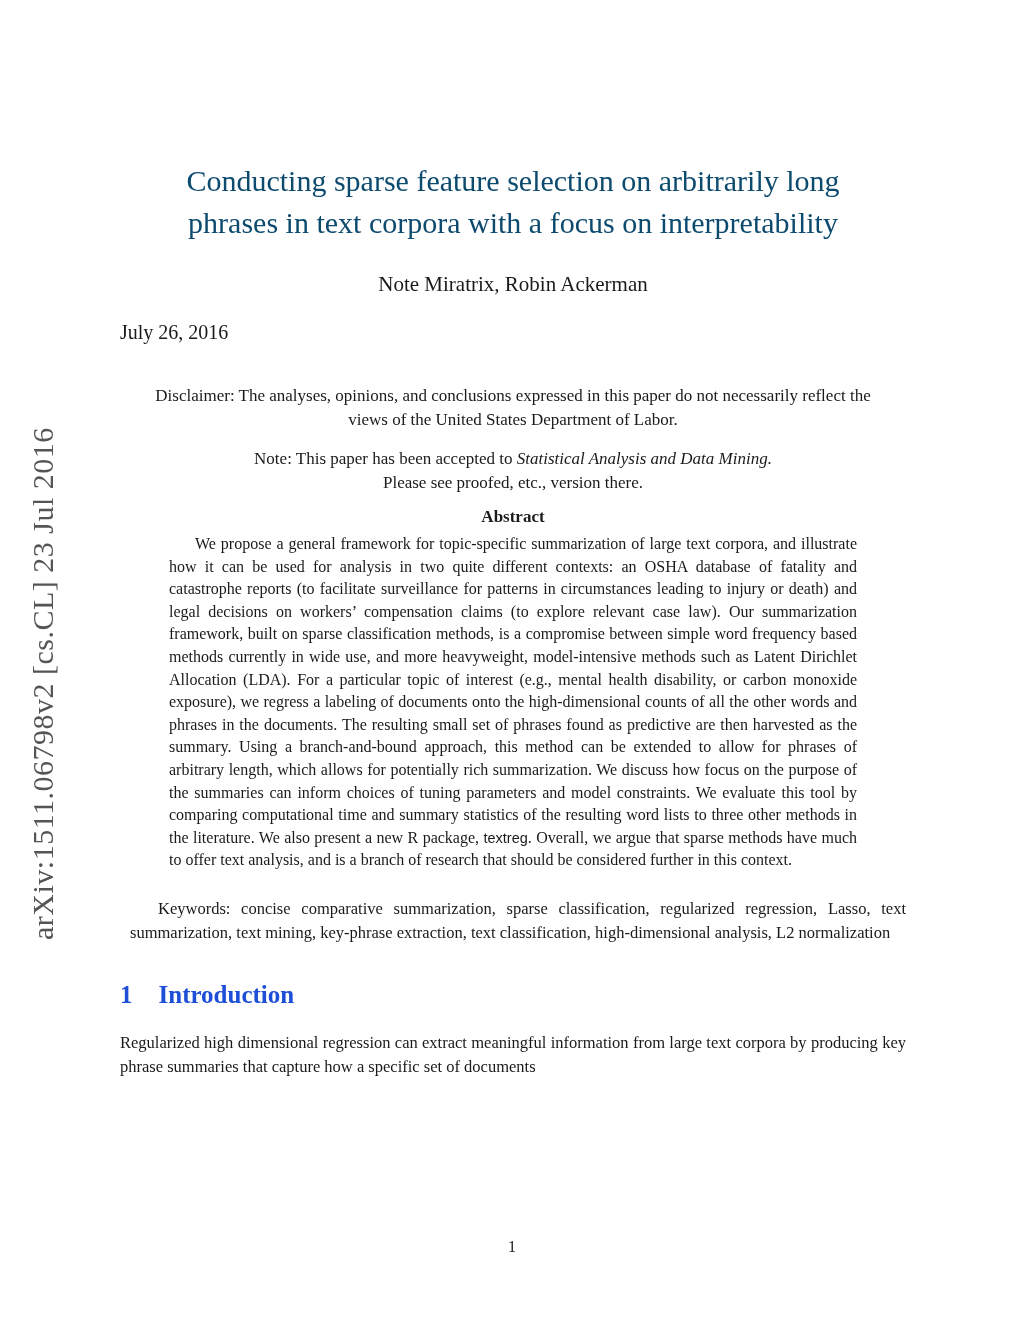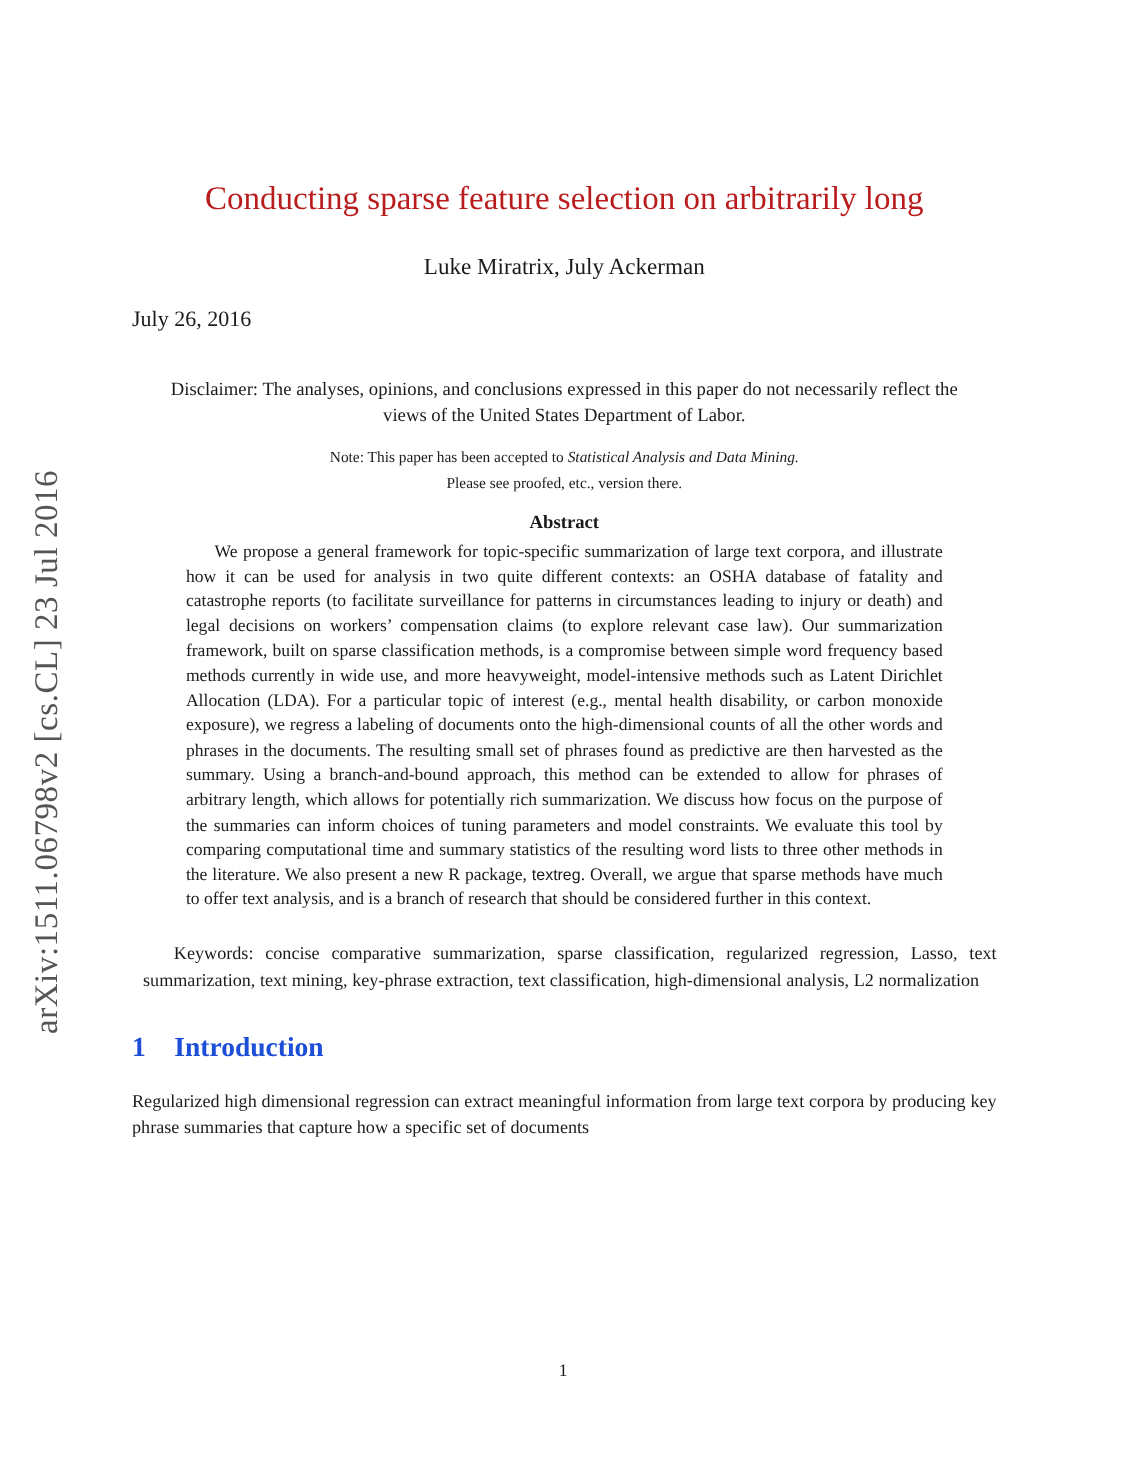--- a/index.html
+++ b/index.html
@@ -31,21 +31,21 @@
     top: 0;
     width: 786px;
   }
   .title {
     margin: 0;
     padding-top: 160px;
     text-align: center;
     font-size: 30px;
     font-weight: 400;
     line-height: 42px;
-    color: #b91c1c;
+    color: #0c4a6e;
   }
   .authors {
     margin: 28px 0 0 0;
     text-align: center;
     font-size: 21px;
     line-height: 24px;
   }
   .date {
     margin: 24px 0 0 0;
     text-align: left;
@@ -56,21 +56,21 @@
     margin: 40px auto 0 auto;
     width: 720px;
     text-align: center;
     font-size: 17px;
     line-height: 24px;
   }
   .note {
     margin: 15px auto 0 auto;
     width: 720px;
     text-align: center;
-    font-size: 14px;
+    font-size: 17px;
     line-height: 24px;
   }
   .note .journal { font-style: italic; }
   .abstract-heading {
     margin: 12px 0 0 0;
     text-align: center;
     font-size: 17px;
     font-weight: 700;
   }
   .abstract-body {
@@ -116,23 +116,23 @@
 </style>
 </head>
 <body>
 
 <div class="page">
 
   <div class="arxiv-sidebar">arXiv:1511.06798v2  [cs.CL]  23 Jul 2016</div>
 
   <div class="content">
 
-    <h1 class="title"><span>Conducting sparse feature selection on arbitrarily long</span><br></h1>
+    <h1 class="title"><span>Conducting sparse feature selection on arbitrarily long</span><br><span>phrases in text corpora with a focus on interpretability</span></h1>
 
-    <div class="authors">Luke Miratrix, July Ackerman</div>
+    <div class="authors">Note Miratrix, Robin Ackerman</div>
 
     <div class="date">July 26, 2016</div>
 
     <div class="disclaimer">Disclaimer: The analyses, opinions, and conclusions expressed in this paper do not necessarily reflect the views of the United States Department of Labor.</div>
 
     <div class="note"><span>Note: This paper has been accepted to </span><span class="journal">Statistical Analysis and Data Mining.</span><br><span>Please see proofed, etc., version there.</span></div>
 
     <div class="abstract-heading">Abstract</div>
 
     <p class="abstract-body"><span>We propose a general framework for topic-specific summarization of large text corpora, and illustrate how it can be used for analysis in two quite different contexts: an OSHA database of fatality and catastrophe reports (to facilitate surveillance for patterns in circumstances leading to injury or death) and legal decisions on workers’ compensation claims (to explore relevant case law).  Our summarization framework, built on sparse classification methods, is a compromise between simple word frequency based methods currently in wide use, and more heavyweight, model-intensive methods such as Latent Dirichlet Allocation (LDA). For a particular topic of interest (e.g., mental health disability, or carbon monoxide exposure), we regress a labeling of documents onto the high-dimensional counts of all the other words and phrases in the documents.  The resulting small set of phrases found as predictive are then harvested as the summary.  Using a branch-and-bound approach, this method can be extended to allow for phrases of arbitrary length, which allows for potentially rich summarization. We discuss how focus on the purpose of the summaries can inform choices of tuning parameters and model constraints.  We evaluate this tool by comparing computational time and summary statistics of the resulting word lists to three other methods in the literature.  We also present a new R package, </span><span class="tt">textreg</span><span>.  Overall, we argue that sparse methods have much to offer text analysis, and is a branch of research that should be considered further in this context.</span></p>

